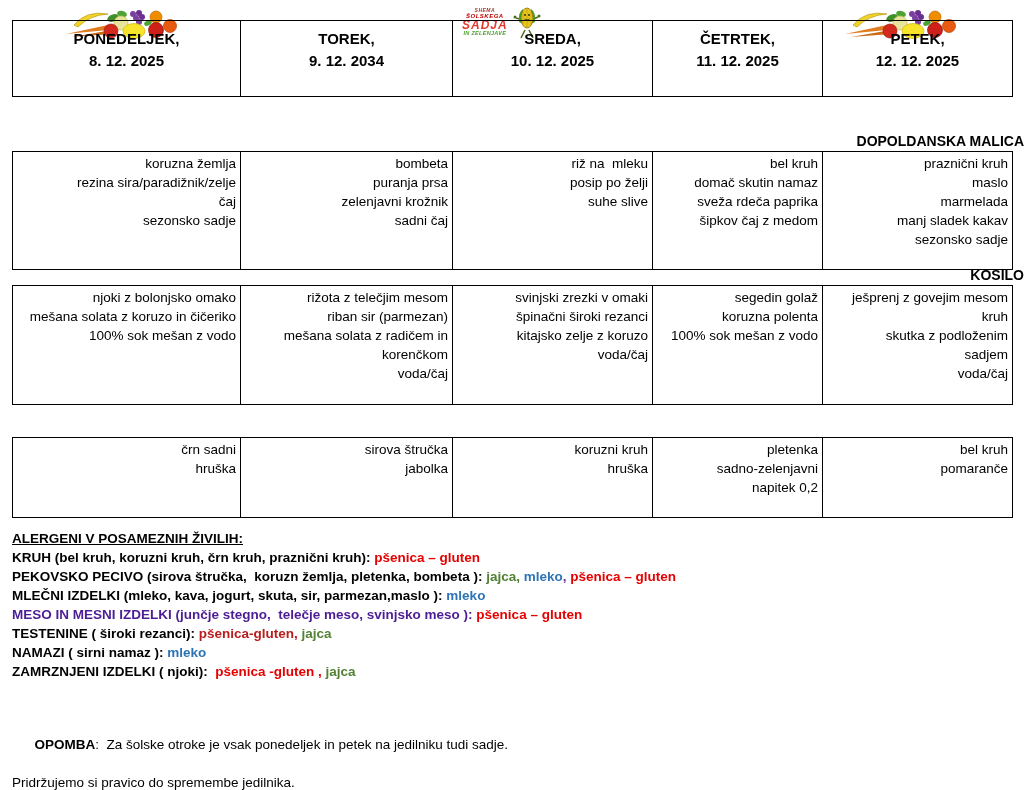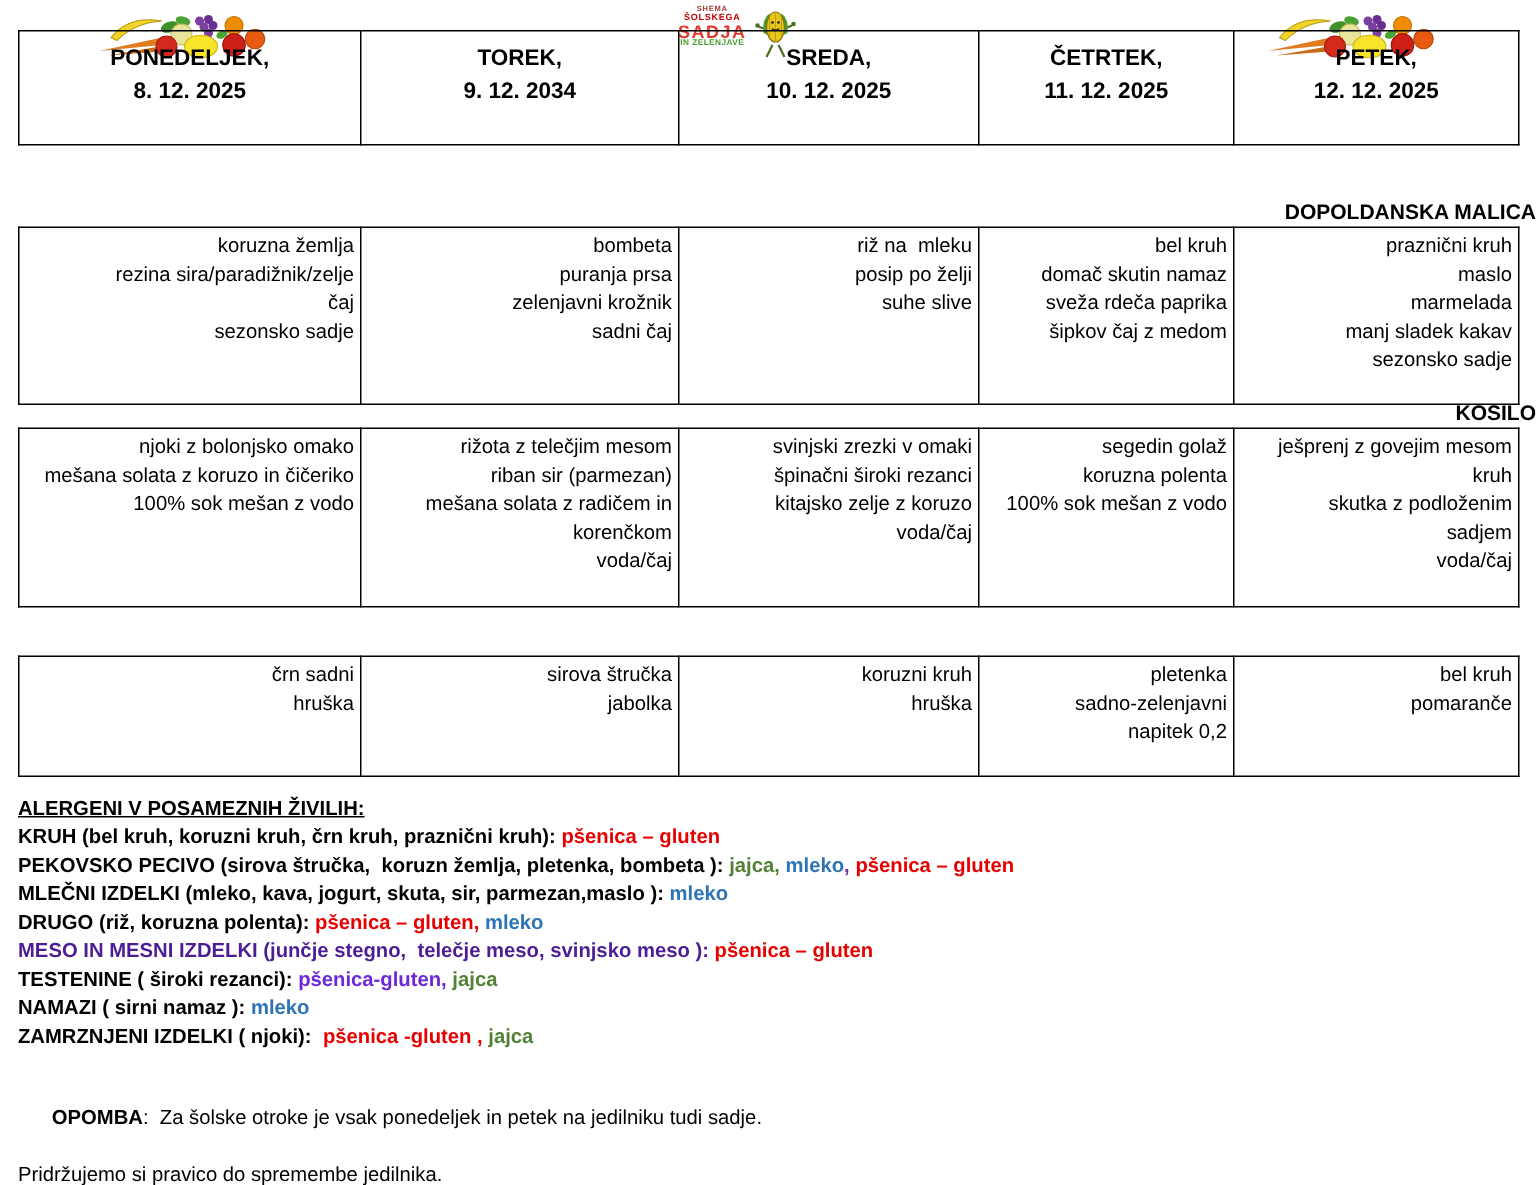--- a/index.html
+++ b/index.html
@@ -10,21 +10,21 @@
     color: #000;
     position: relative;
     overflow: hidden;
   }
   .page { position: absolute; inset: 0; }
 
   
   .img-abs { position: absolute; }
   #fruit-left  { left: 64px;  top: 6px; }
   #fruit-right { left: 843px; top: 6px; }
-  #scheme-logo { left: 452px; top: 4px; width: 128px; height: 36px; display: flex; align-items: flex-start; }
+  #scheme-logo { left: 462px; top: 4px; width: 128px; height: 36px; display: flex; align-items: center; font-style: italic; }
   .logo-text { text-align: center; line-height: 1; margin-right: 2px; }
   .logo-l1 { font-size: 5px;  font-weight: bold; color: #a33b2e; letter-spacing: .5px; }
   .logo-l2 { font-size: 6px;  font-weight: bold; color: #c00000; letter-spacing: .5px; }
   .logo-l3 { font-size: 12px; font-weight: bold; color: #e23b2e; letter-spacing: 1px; }
   .logo-l4 { font-size: 5.5px; font-weight: bold; color: #4a9e2f; letter-spacing: .3px; }
 
   
   table { border-collapse: collapse; table-layout: fixed; position: absolute; left: 12px; width: 1000px; }
   td { border: 1.5px solid #000; vertical-align: top; }
   #days-table { top: 20px; height: 77px; }
@@ -283,23 +283,22 @@
     </tr>
   </tbody>
     </table>
 
   <div id="allergens">
     <div id="allergens-heading">ALERGENI V POSAMEZNIH ŽIVILIH:</div>
     <div>
         <div class="allergen-line"><span style="color: rgb(0, 0, 0);">KRUH (bel kruh, koruzni kruh, črn kruh, praznični kruh): </span><span style="color: rgb(230, 0, 0);">pšenica – gluten</span></div>
         <div class="allergen-line"><span style="color: rgb(0, 0, 0);">PEKOVSKO PECIVO (sirova štručka,  koruzn žemlja, pletenka, bombeta ): </span><span style="color: rgb(83, 129, 53);">jajca,</span><span style="color: rgb(0, 0, 0);"> </span><span style="color: rgb(46, 116, 181);">mleko</span><span style="color: rgb(112, 48, 160);">,</span><span style="color: rgb(0, 0, 0);"> </span><span style="color: rgb(230, 0, 0);">pšenica – gluten</span></div>
         <div class="allergen-line"><span style="color: rgb(0, 0, 0);">MLEČNI IZDELKI (mleko, kava, jogurt, skuta, sir, parmezan,maslo ): </span><span style="color: rgb(46, 116, 181);">mleko</span></div>
-        <div class="allergen-line"><span style="color: rgb(0, 0, 0);">DRUGO (riž, koruzna polenta): </span><span style="color: rgb(230, 0, 0);">pšenica – gluten,</span><span style="color: rgb(0, 0, 0);"> </span><span style="color: rgb(46, 116, 181);">mleko</span></div>
         <div class="allergen-line"><span style="color: #4c1d95;">MESO IN MESNI IZDELKI (junčje stegno,  telečje meso, svinjsko meso ): </span><span style="color: rgb(230, 0, 0);">pšenica – gluten</span></div>
-        <div class="allergen-line"><span style="color: rgb(0, 0, 0);">TESTENINE ( široki rezanci): </span><span style="color: #6d28d9;">pšenica-gluten,</span><span style="color: rgb(0, 0, 0);"> </span><span style="color: rgb(83, 129, 53);">jajca</span></div>
+        <div class="allergen-line"><span style="color: rgb(0, 0, 0);">TESTENINE ( široki rezanci): </span><span style="color: #b91c1c;">pšenica-gluten,</span><span style="color: rgb(0, 0, 0);"> </span><span style="color: rgb(83, 129, 53);">jajca</span></div>
         <div class="allergen-line"><span style="color: rgb(0, 0, 0);">NAMAZI ( sirni namaz ): </span><span style="color: rgb(46, 116, 181);">mleko</span></div>
         <div class="allergen-line"><span style="color: rgb(0, 0, 0);">ZAMRZNJENI IZDELKI ( njoki):  </span><span style="color: rgb(230, 0, 0);">pšenica -gluten</span><span style="color: rgb(230, 0, 0);"> , </span><span style="color: rgb(83, 129, 53);">jajca</span></div>
       </div>
   </div>
 
   <div id="notes">
     <div id="opomba-line" class="note-text">
       <span id="opomba-label">OPOMBA</span><span>:  Za šolske otroke je vsak ponedeljek in petek na jedilniku tudi sadje.</span>
     </div>
     <div class="note-text">Pridržujemo si pravico do spremembe jedilnika.</div>

